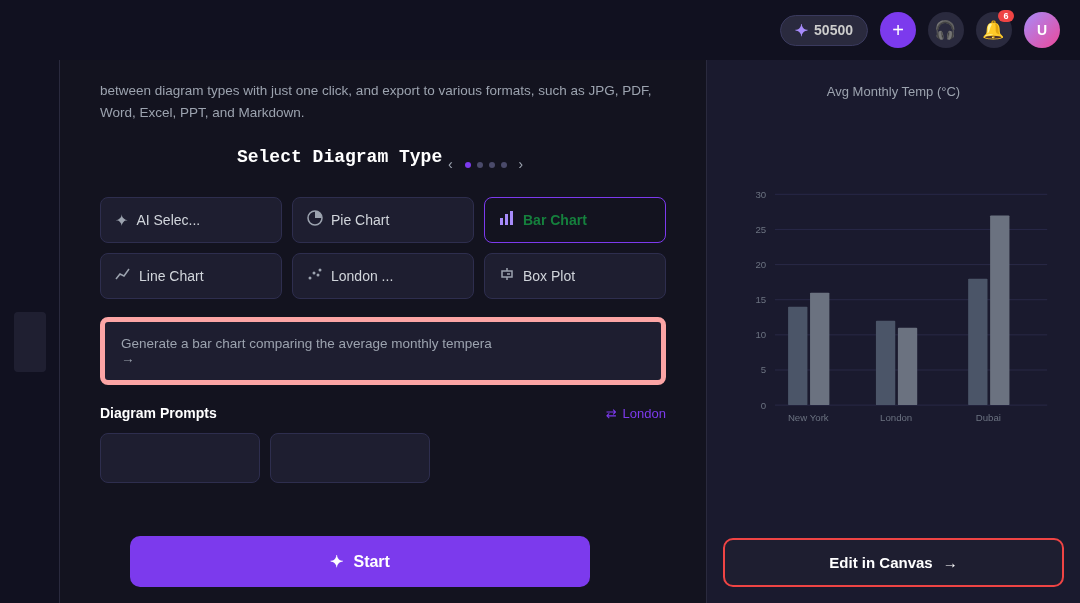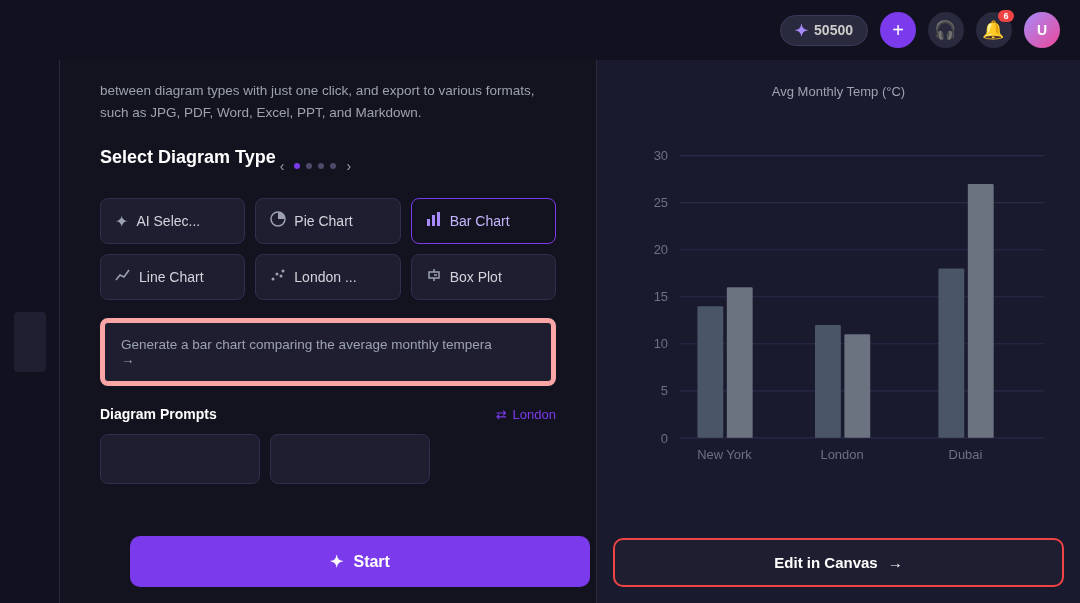--- a/index.html
+++ b/index.html
@@ -118,22 +118,23 @@
       font-size: 18px;
       font-weight: 700;
       color: #fff;
       margin-bottom: 16px;
     }
 
     
     .diagram-header {
       display: flex;
       align-items: center;
-      justify-content: flex-start;
+      justify-content: center;
       margin-bottom: 14px;
+      font-family: Liberation Mono, monospace;
     }
     .carousel-nav {
       display: flex;
       align-items: center;
       gap: 6px;
     }
     .dot {
       width: 6px; height: 6px;
       border-radius: 50%;
       background: #4a4a6a;
@@ -163,21 +164,22 @@
       padding: 12px 14px;
       color: #d1d5db;
       font-size: 14px;
       font-weight: 500;
       cursor: pointer;
       transition: background 0.15s;
     }
     .diagram-btn.active {
       background: transparent;
       border: 1.5px solid #7c3aed;
-      color: #c4b5fd;
+      color: #15803d;
+      font-weight: bold;
     }
     .diagram-btn .btn-icon { font-size: 16px; color: #9ca3af; }
     .diagram-btn.active .btn-icon { color: #a78bfa; }
 
     
     .prompt-bar {
       display: flex;
       align-items: flex-start;
       justify-content: space-between;
       background: #1e1e30;
@@ -246,21 +248,21 @@
       font-weight: 600;
       cursor: pointer;
       display: flex;
       align-items: center;
       justify-content: center;
       gap: 10px;
     }
 
     
     .right-panel {
-      width: 484px;
+      width: 374px;
       background: #1a1a2e;
       border-left: 1px solid #2a2a3e;
       display: flex;
       flex-direction: column;
       flex-shrink: 0;
       position: relative;
     }
     .chart-preview {
       flex: 1;
       padding: 24px;

